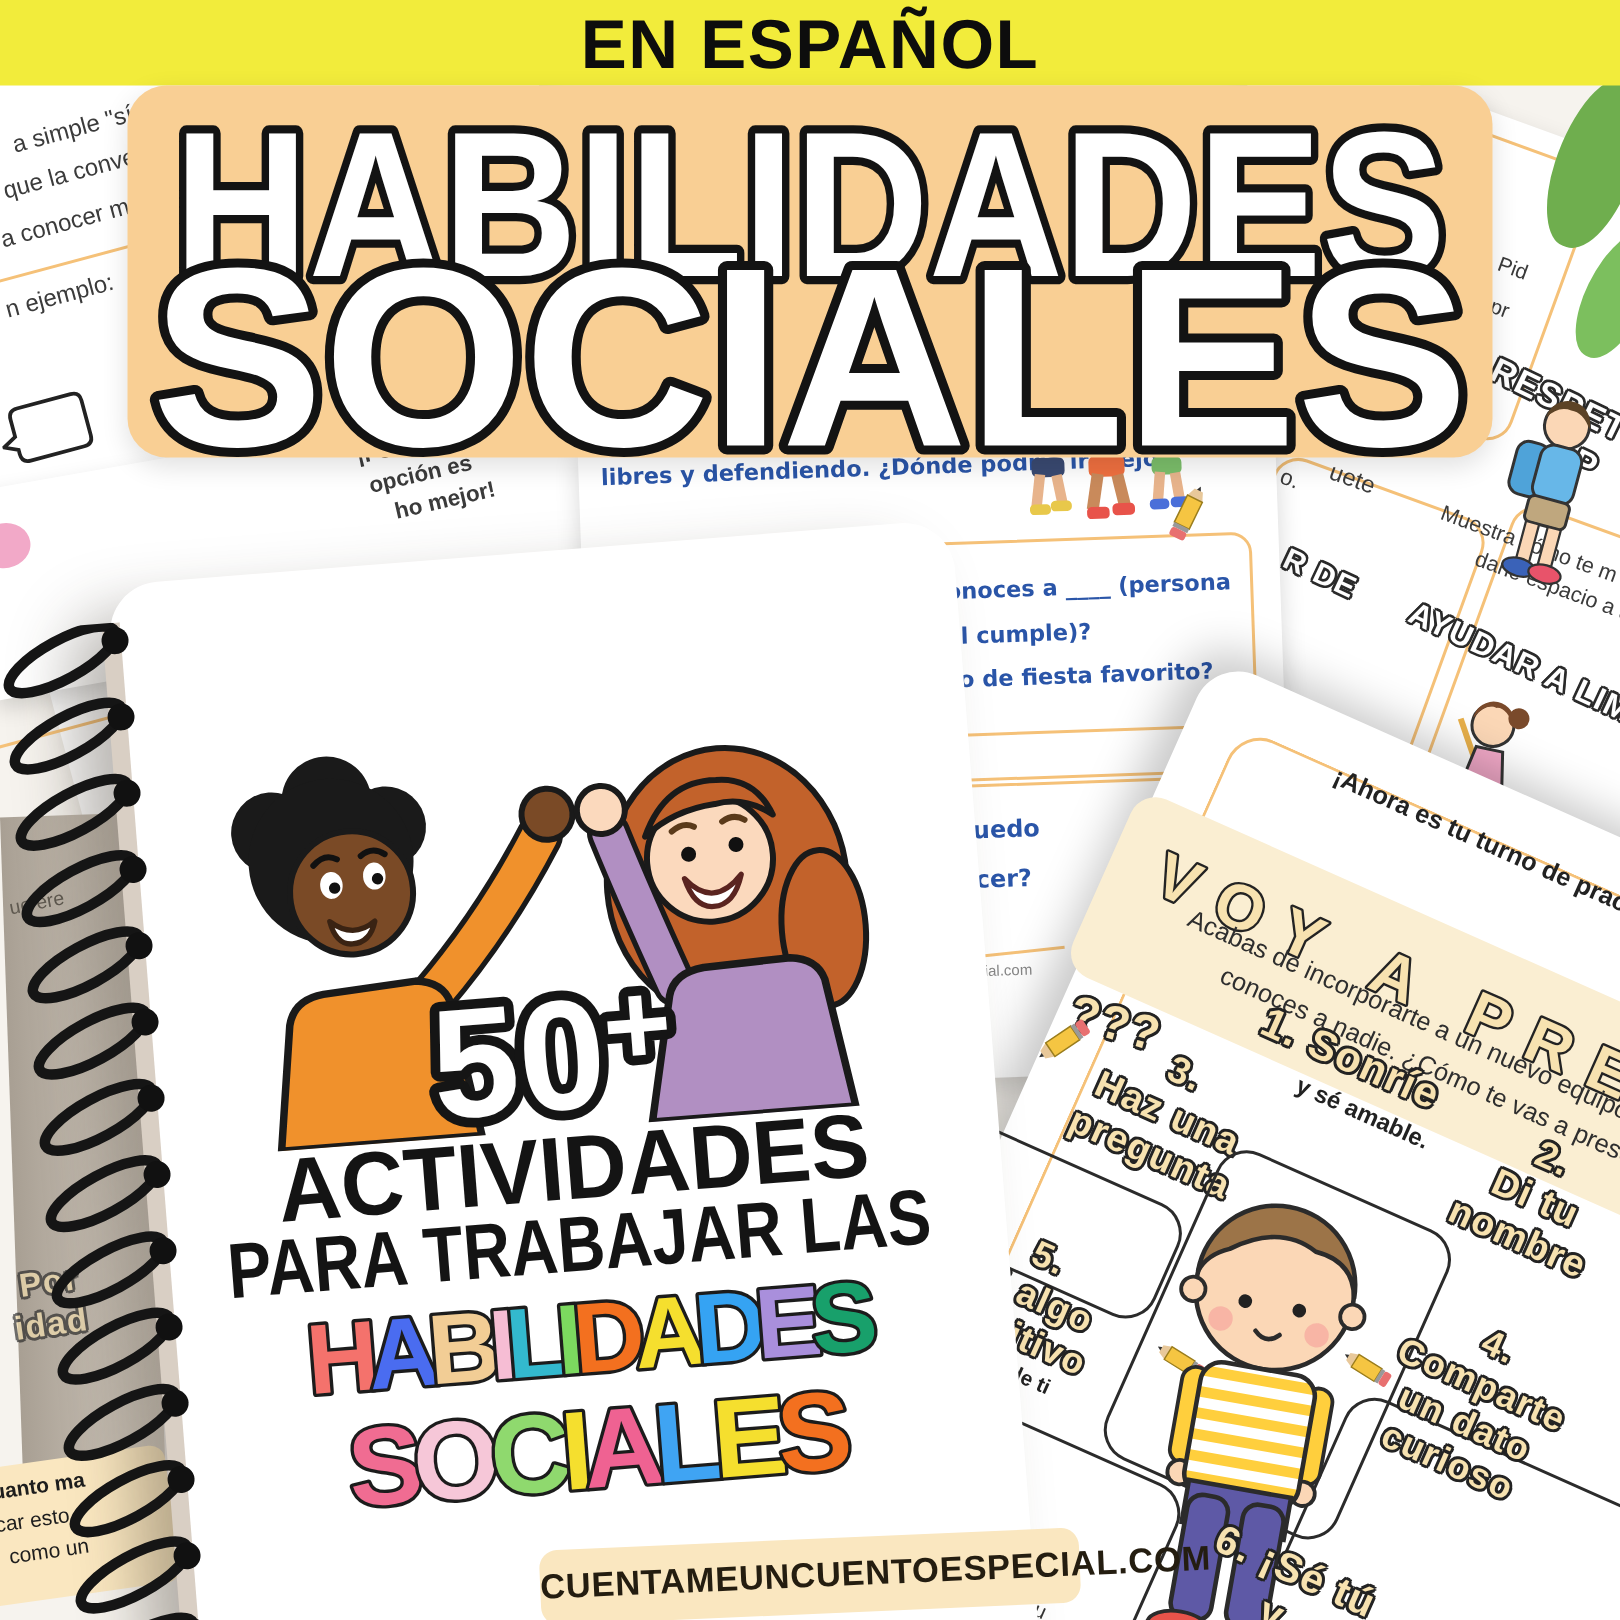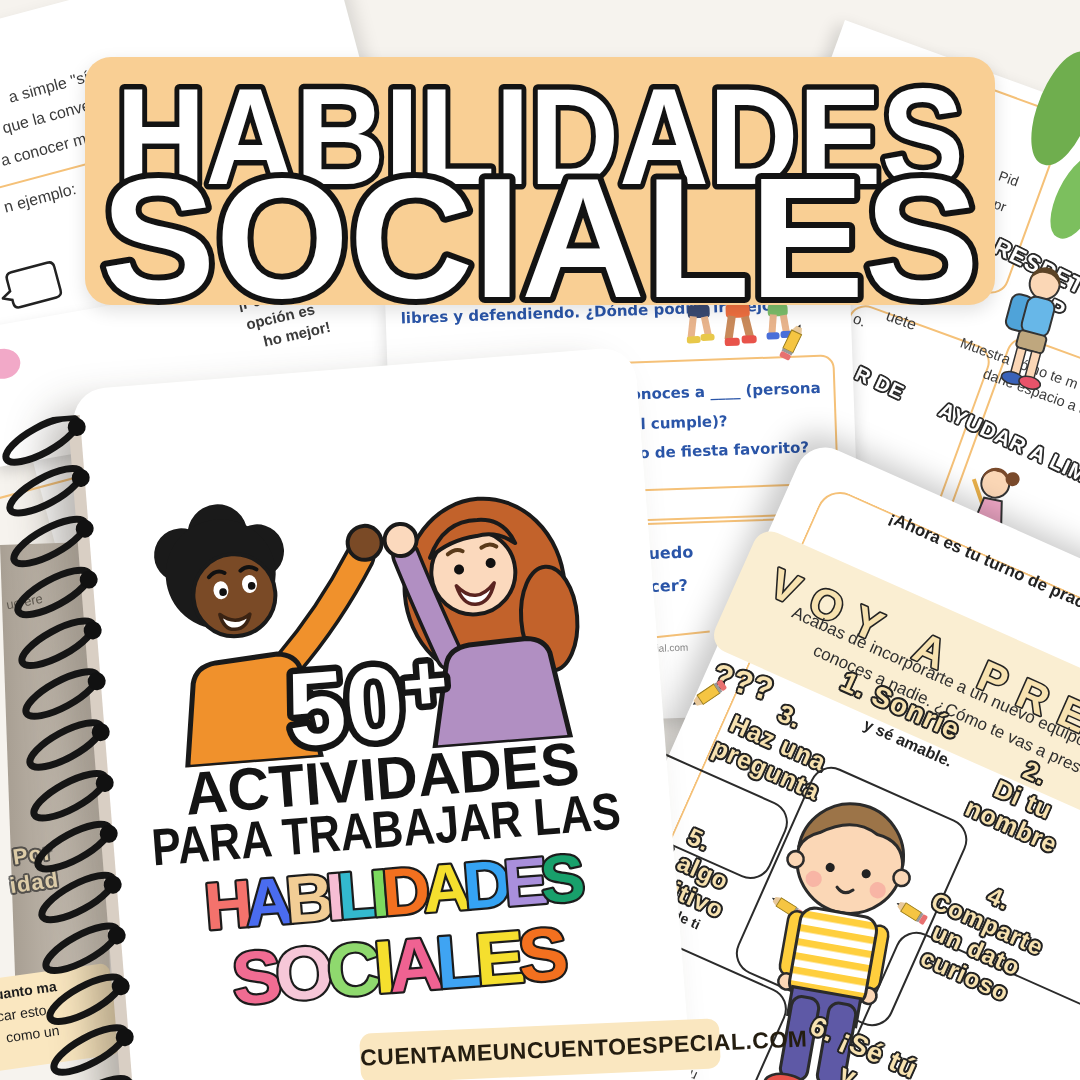--- a/index.html
+++ b/index.html
@@ -163,20 +163,23 @@
     <div class="abs oline" style="left:213px;top:230px;width:228px;"></div>
     <div class="abs ink" style="left:243px;top:255px;font-size:16px;">puedo</div>
     <div class="abs ink" style="left:233px;top:288px;font-size:16px;">hacer?</div>
     <div class="abs oline" style="left:218px;top:347px;width:95px;transform:rotate(-4deg);"></div>
     <div class="abs" style="left:238px;top:354px;font-size:10px;color:#888;">special.com</div>
   </div>
 
   <div class="abs" style="left:1038px;top:48px;width:52px;height:120px;background:#6FAE4E;border-radius:60% 40% 55% 45%;transform:rotate(18deg);z-index:6;"></div>
   <div class="abs" style="left:1058px;top:150px;width:40px;height:92px;background:#7CBF5E;border-radius:55% 45% 50% 50%;transform:rotate(26deg);z-index:6;"></div>
 
+  <div class="abs" style="left:0;top:0;width:1080px;height:57px;background:#F2EC3B;z-index:10;">
+    <div class="abs ctr" style="left:0;top:2px;width:1080px;font-size:46px;font-weight:800;color:#0d0d0d;letter-spacing:1px;font-family:'Liberation Sans',sans-serif;">EN ESPAÑOL</div>
+  </div>
 
   <div class="abs" style="left:85px;top:57px;width:910px;height:248px;background:#F9CF94;border-radius:26px;z-index:10;box-shadow:0 6px 18px rgba(0,0,0,.12);">
     <svg width="910" height="248" viewBox="0 0 910 248">
       <text x="455" y="127" text-anchor="middle" font-family="Liberation Sans,sans-serif" font-weight="bold" font-size="138" textLength="848" lengthAdjust="spacingAndGlyphs" fill="#ffffff" stroke="#131313" stroke-width="11" stroke-linejoin="round" paint-order="stroke">HABILIDADES</text>
       <text x="455" y="240" text-anchor="middle" font-family="Liberation Sans,sans-serif" font-weight="bold" font-size="170" textLength="878" lengthAdjust="spacingAndGlyphs" fill="#ffffff" stroke="#131313" stroke-width="12" stroke-linejoin="round" paint-order="stroke">SOCIALES</text>
     </svg>
   </div>
 
   <div class="sheet rot" style="left:810px;top:438px;width:900px;height:900px;transform:rotate(24deg);border-radius:30px;z-index:20;box-shadow:-14px -8px 30px rgba(0,0,0,.22);">
     <div class="abs" style="left:35px;top:35px;width:860px;height:860px;border-left:2px solid #F5C178;border-top:2px solid #F5C178;border-radius:24px 0 0 0;"></div>

